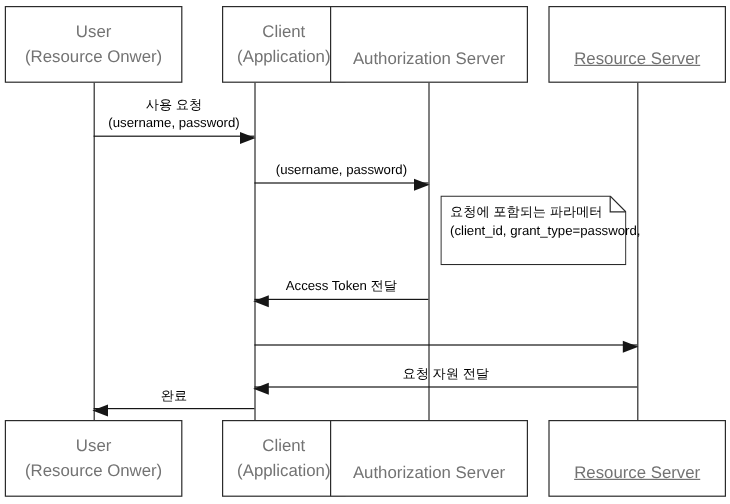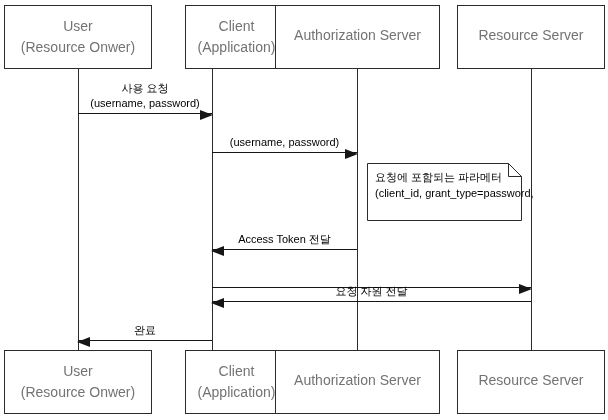--- a/index.html
+++ b/index.html
@@ -24,26 +24,26 @@
     display: flex;
     flex-direction: column;
     justify-content: center;
     text-align: center;
     font-size: 14px;
     line-height: 21px;
     color: #737373;
   }
   .pbox.single {
     justify-content: flex-end;
-    padding-bottom: 22px;
+    padding-bottom: 9px;
   }
   .box-user      { left: 4px;   width: 148px; }
   .box-client    { left: 161px; width: 103px; margin-left: 24px; }
   .box-auth      { left: 275px; width: 165px; }
-  .box-resource  { left: 457px; width: 148px; }
+  .box-resource  { left: 457px; width: 148px; text-decoration: underline; }
   .row-top .pbox    { top: 5px; }
   .row-bottom .pbox { top: 350px; }
   
   .lifeline {
     position: absolute;
     top: 69px;
     height: 281px;
     width: 1px;
     background: #2b2b2b;
   }
@@ -75,21 +75,21 @@
     height: 0;
     border-top: 5px solid transparent;
     border-bottom: 5px solid transparent;
   }
   .arrow.right { right: -1px; border-left: 13px solid #161616; }
   .arrow.left  { left: -1px;  border-right: 13px solid #161616; }
   .msg-1 { left: 78px;  top: 113px; width: 134px; }
   .msg-2 { left: 212px; top: 152px; width: 145px; }
   .msg-3 { left: 212px; top: 249px; width: 145px; }
   .msg-4 { left: 212px; top: 287px; width: 319px; }
-  .msg-5 { left: 212px; top: 301px; width: 319px; }
+  .msg-5 { left: 212px; top: 322px; width: 319px; }
   .msg-6 { left: 78px;  top: 340px; width: 134px; }
   
   .note {
     position: absolute;
     left: 367px;
     top: 163px;
     width: 133px;
     height: 58px;
   }
   .note svg { position: absolute; left: 0; top: 0; }

